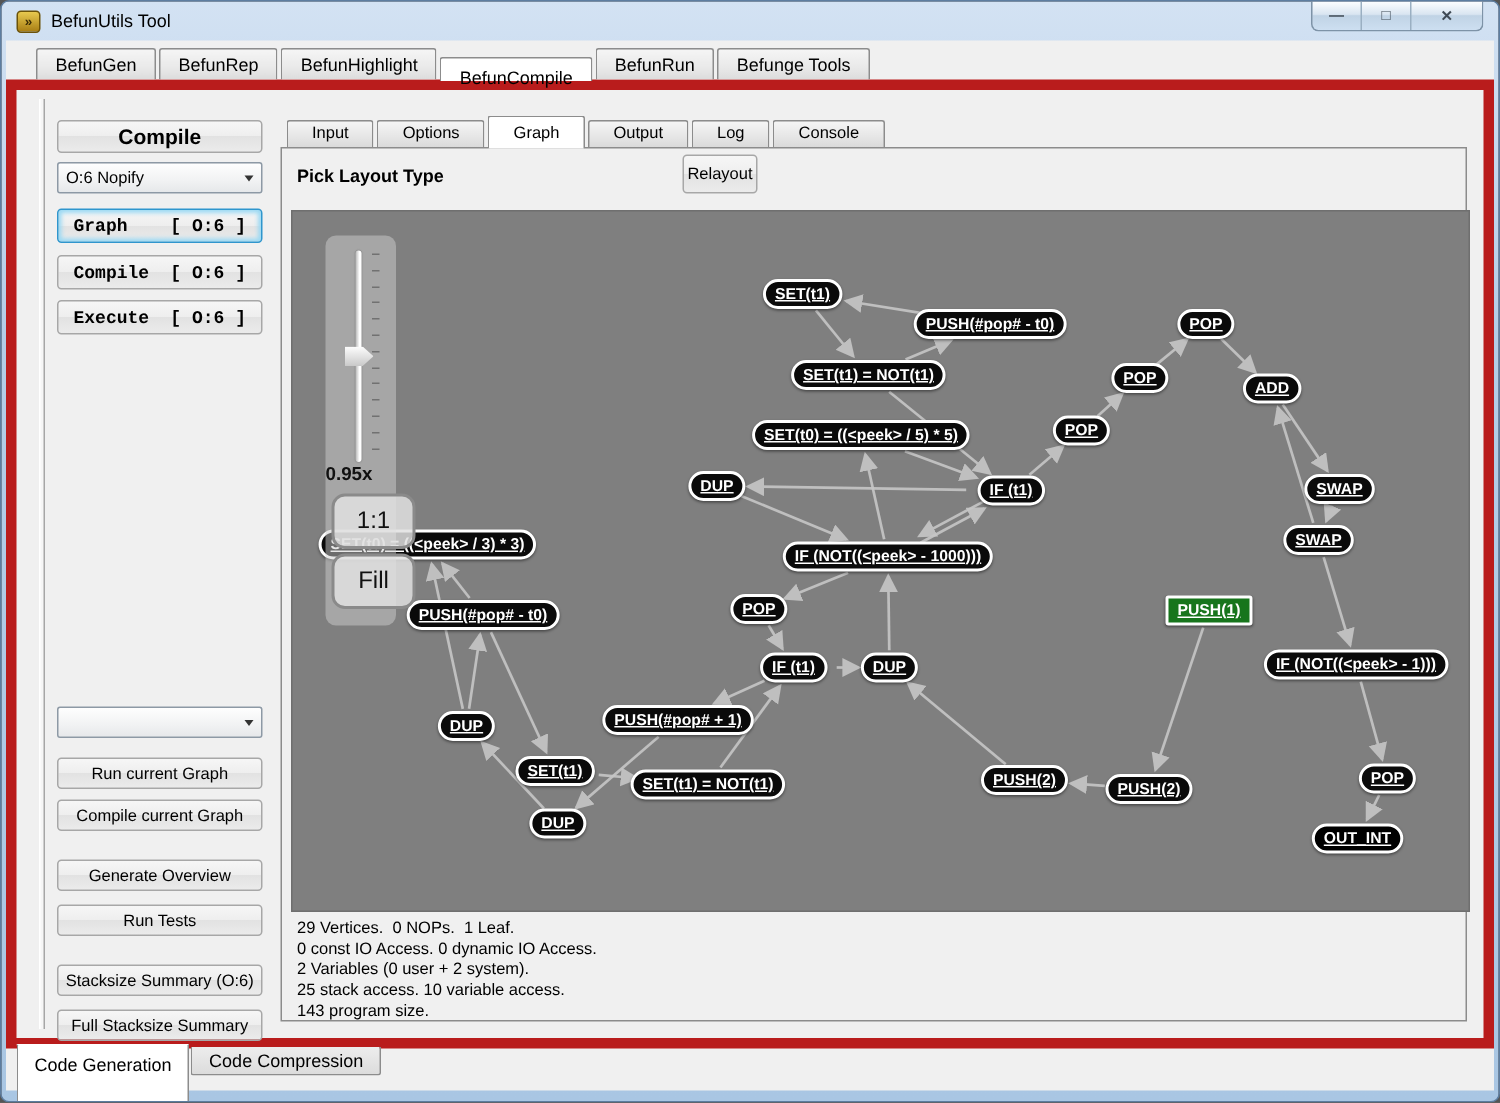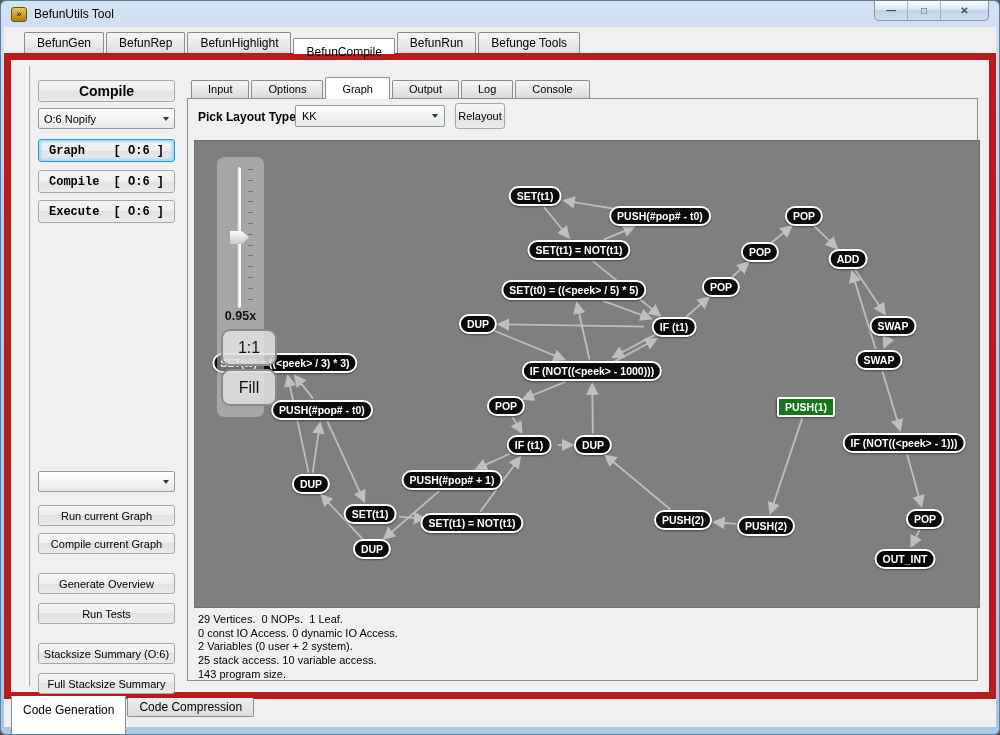--- a/index.html
+++ b/index.html
@@ -74,33 +74,33 @@
   .relayout-btn{position:absolute;left:267px;top:4px;width:50px;height:26px;
     background:linear-gradient(#f6f6f6,#eeeeee 50%,#e2e2e2 50%,#ebebeb);
     border:1px solid #a7a7a7;border-radius:3px;font-size:11px;color:#000;
     display:flex;align-items:center;justify-content:center;cursor:default;}
 
   
   .canvas{position:absolute;left:6px;top:41px;width:786px;height:468px;overflow:hidden;border:1px solid #6f6f6f;}
   .canvas svg{position:absolute;left:0;top:0;}
   .node{position:absolute;transform:translate(-50%,-50%);color:#fff;border:2px solid #fff;
     border-radius:13px;font-size:10.5px;font-weight:bold;padding:2px 6px;white-space:nowrap;
-    box-shadow:0 1px 2px rgba(0,0,0,.45);z-index:2;cursor:default;}
+    box-shadow:0 1px 2px rgba(0,0,0,.45);z-index:2;cursor:default;text-decoration:underline;}
   .node.start{border-radius:2px;}
 
   
   .zoom-overlay{position:absolute;left:22px;top:16px;width:47px;height:260px;
     background:rgba(205,205,205,.5);border-radius:7px;z-index:3;}
   .slider-track{position:absolute;left:20px;top:10px;width:4px;height:141px;
     background:linear-gradient(90deg,#b5b5b5,#fff 65%);border-radius:2px;box-shadow:0 0 1px #555;}
   .slider-thumb{position:absolute;left:13px;top:74px;width:19px;height:13px;
     background:linear-gradient(#fdfdfd,#c9c9c9);
     clip-path:polygon(0 0,62% 0,100% 50%,62% 100%,0 100%);cursor:pointer;}
   .tick{position:absolute;left:31px;width:5px;height:1px;background:rgba(70,70,70,.55);}
-  .zoom-label{position:absolute;left:0;top:152px;width:100%;text-align:center;
+  .zoom-label{position:absolute;left:0;top:152px;width:100%;text-align:left;
     font-size:12.5px;font-weight:bold;color:#111;}
   .overlay-btn{position:absolute;left:4px;width:56px;height:37px;
     background:rgba(224,224,224,.85);border:2px solid #8a8a8a;border-radius:9px;
     font-size:16px;color:#111;display:flex;align-items:center;justify-content:center;cursor:default;}
 
   .status-block{position:absolute;left:10px;top:514px;}
   .status-line{margin:0;font-size:11px;line-height:13.7px;color:#000;white-space:pre;}
 </style>
 </head>
 <body>
@@ -173,24 +173,20 @@
         <div class="inner-tabstrip" id="inner-tabs">
             <div class="itab">Input</div>
             <div class="itab">Options</div>
             <div class="itab active">Graph</div>
             <div class="itab">Output</div>
             <div class="itab">Log</div>
             <div class="itab">Console</div>
           </div>
         <div class="inner-page">
           <span class="layout-row-label">Pick Layout Type</span>
-          <div class="layout-combo">
-            <span>KK</span>
-            <span class="combo-arrow"></span>
-          </div>
           <div class="relayout-btn">Relayout</div>
 
           <div class="canvas" id="canvas" style="background: rgb(127, 127, 127);">
             <svg id="edges" width="786" height="468">
                 <defs>
                   <marker id="arrow" markerWidth="8" markerHeight="8" refX="6" refY="3.5" orient="auto">
                     <path d="M0,0 L7,3.5 L0,7 Z" fill="#c6c6c6"></path>
                   </marker>
                 </defs>
                 <line x1="421.72504192429625" y1="68.0760067078874" x2="369.0876905826686" y2="59.65403049322696" stroke="#c6c6c6" stroke-width="1.8" opacity="0.9" marker-end="url(#arrow)"></line>

